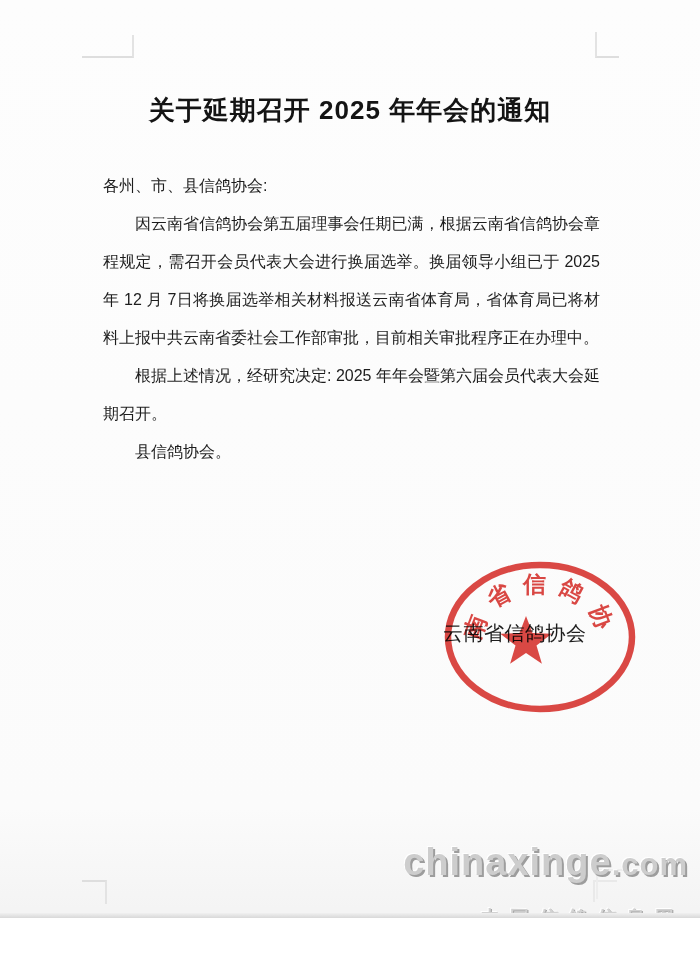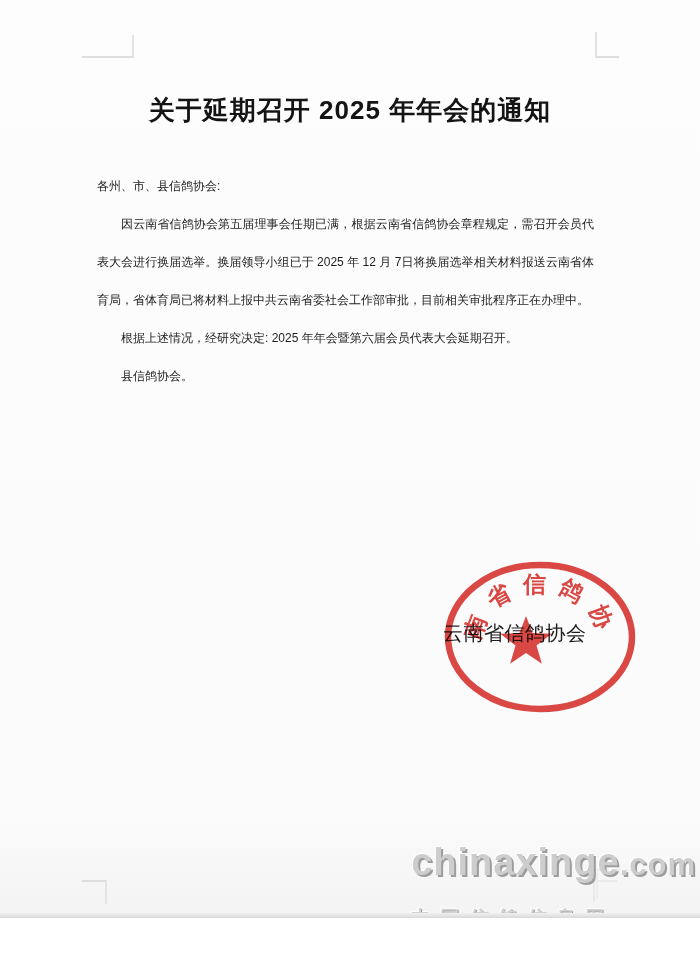--- a/index.html
+++ b/index.html
@@ -26,23 +26,23 @@
     position: absolute;
     top: 93px; left: 0; right: 0;
     text-align: center;
     font-size: 26px;
     font-weight: bold;
     color: #141414;
     letter-spacing: 1px;
   }
   .body-text {
     position: absolute;
-    top: 167px; left: 97px;
+    top: 167px; left: 103px;
     width: 497px;
-    font-size: 12px;
+    font-size: 16px;
     line-height: 38px;
     color: #1d1d1d;
     text-align: justify;
   }
   .salutation { text-indent: 0; }
   .para { text-indent: 2em; }
 
   .sign-block { position: absolute; left: 443px; top: 620px; color: #1d1d1d; }
   .signature { font-size: 20px; letter-spacing: 0.5px; }
   .sign-date { font-size: 20px; margin-top: 13px; letter-spacing: 0.5px; }
@@ -50,22 +50,22 @@
   .seal {
     position: absolute;
     left: 438px; top: 556px;
     width: 204px; height: 164px;
     mix-blend-mode: multiply;
     opacity: 0.93;
   }
 
   .watermark {
     position: absolute;
-    right: 4px; top: 843px;
-    text-align: left;
+    right: 12px; top: 843px;
+    text-align: right;
     user-select: none;
   }
   .wm-site {
     font-size: 38px;
     font-weight: bold;
     color: #cdcdcd;
     text-shadow: 2px 2px 0 #9d9d9d, -1px -1px 0 #ffffff;
     letter-spacing: 1px;
     line-height: 1.05;
   }

